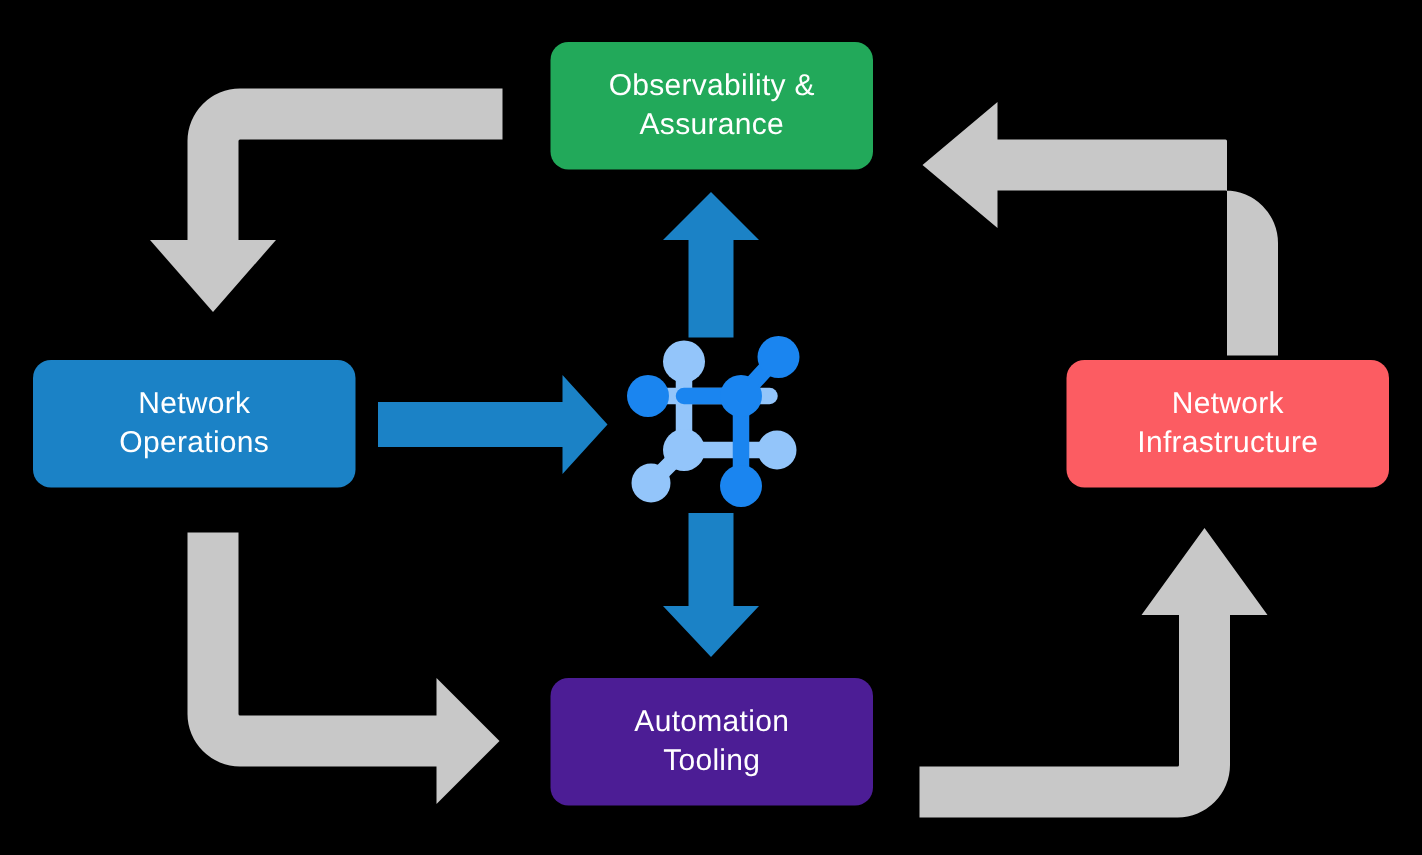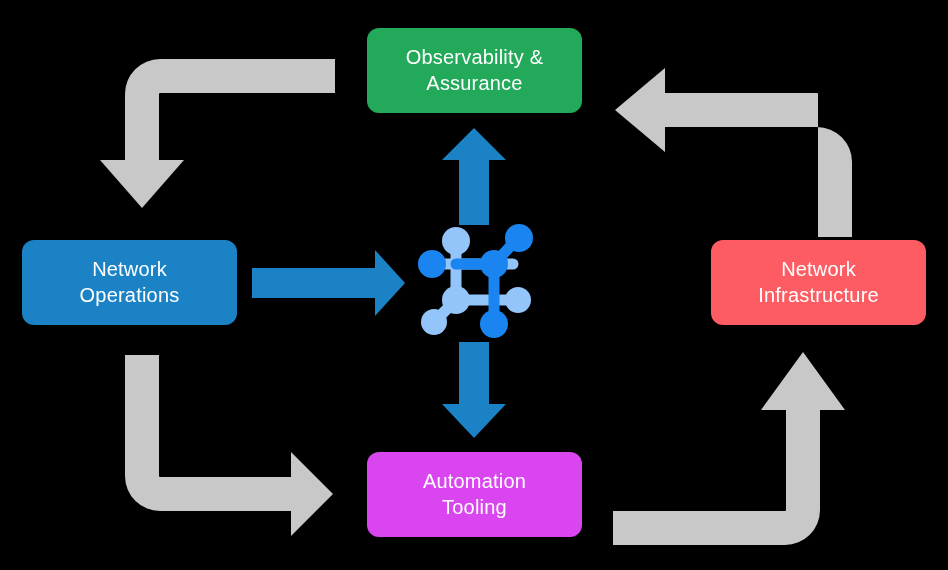--- a/index.html
+++ b/index.html
@@ -115,18 +115,18 @@
   <div class="node-box" id="box-network-operations" style="background: rgb(27, 130, 198); color: rgb(255, 255, 255);">
     <span>Network
 Operations</span>
   </div>
 
   <div class="node-box" id="box-network-infrastructure" style="background: rgb(252, 92, 98); color: rgb(255, 255, 255);">
     <span>Network
 Infrastructure</span>
   </div>
 
-  <div class="node-box" id="box-automation-tooling" style="background: #d946ef; color: rgb(255, 255, 255);">
+  <div class="node-box" id="box-automation-tooling" style="background: #4c1d95; color: rgb(255, 255, 255);">
     <span>Automation
 Tooling</span>
   </div>
 
 </div>
 
 </body></html>

